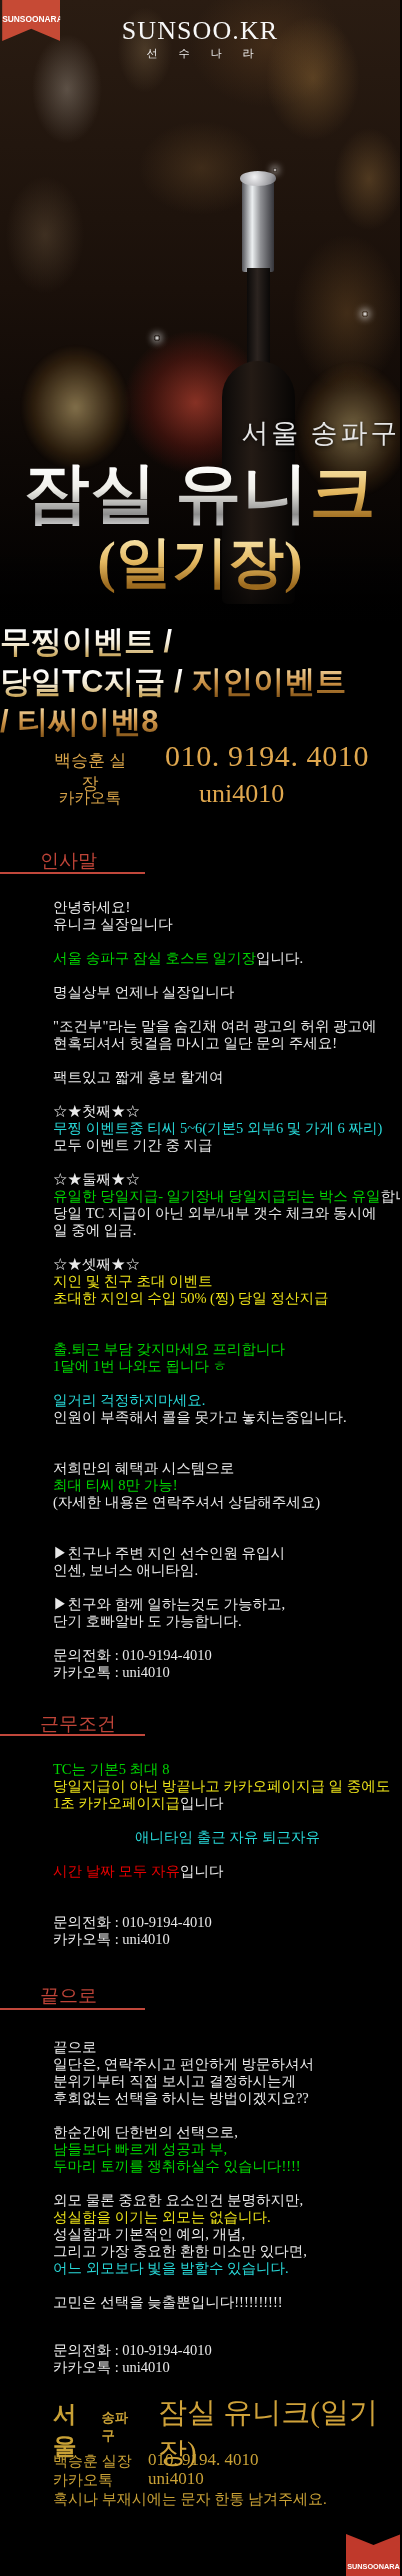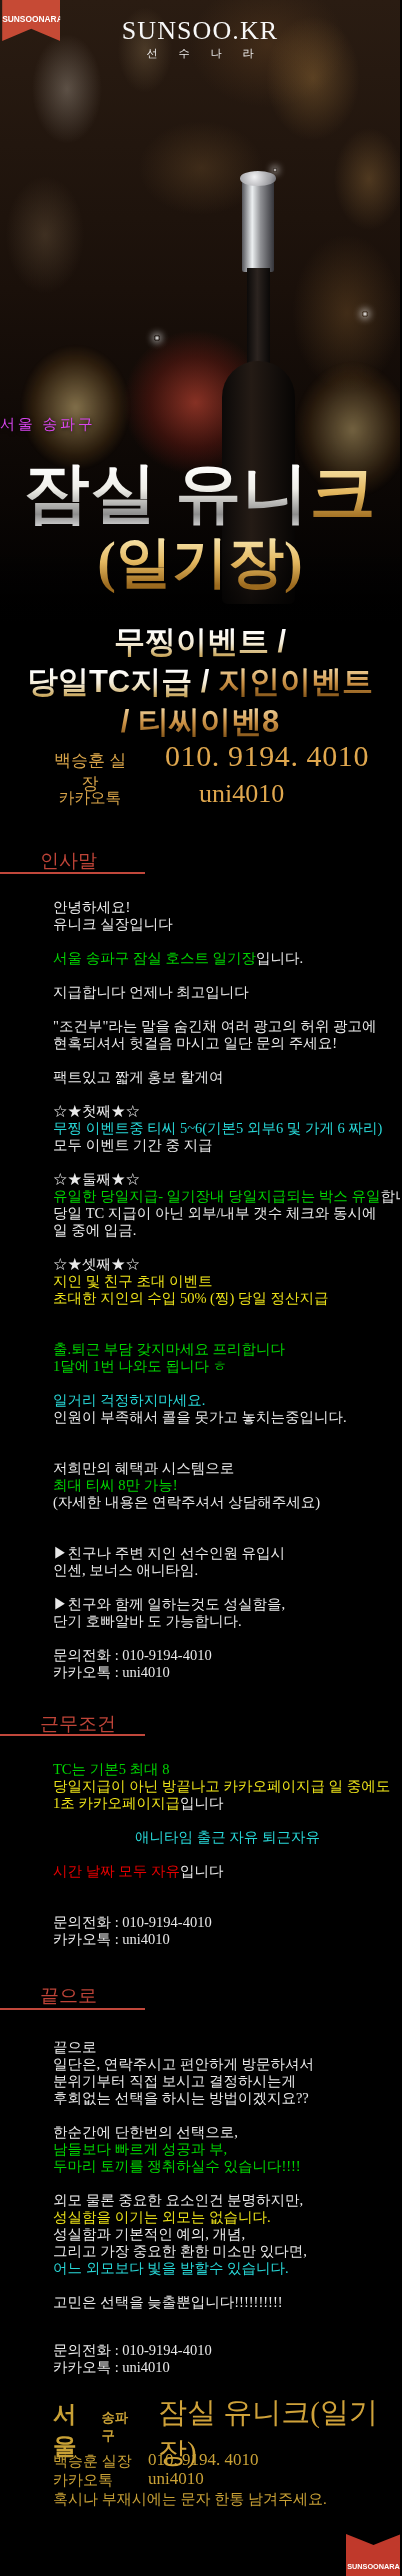--- a/index.html
+++ b/index.html
@@ -47,31 +47,31 @@
     clip-path:polygon(0 0,100% 0,100% 100%,50% 70%,0 100%);}
   .ribbon-bottom{left:346px;top:2534px;width:55px;height:42px;background:#c0392b;font-size:7.3px;
     clip-path:polygon(0 0,50% 26%,100% 0,100% 100%,0 100%);
     display:flex;align-items:flex-end;justify-content:center;padding-bottom:5px;}
 
   
   .site-title{position:absolute;top:15.6px;left:0;width:100%;text-align:center;
     font-size:26px;letter-spacing:1.1px;color:#f8f8f8;}
   .site-sub{position:absolute;top:46px;left:0;width:100%;text-align:center;
     font-size:11.2px;letter-spacing:9px;text-indent:9px;color:#f0f0f0;}
-  .hero-region{position:absolute;top:415px;left:0;width:100%;text-align:left;
-    font-size:15px;letter-spacing:2.8px;color:#d946ef;text-shadow:0 1.1px 4.5px rgba(0,0,0,.85);}
+  .hero-region{position:absolute;top:415px;left:0;width:100%;text-align:right;
+    font-size:27px;letter-spacing:2.8px;color:#e5e5e5;text-shadow:0 1.1px 4.5px rgba(0,0,0,.85);}
   .hero-title{position:absolute;top:457px;left:0;width:100%;text-align:center;
     font-size:66px;font-weight:bold;letter-spacing:1.1px;line-height:1.08;}
   .hero-paren{position:absolute;top:532px;left:0;width:100%;text-align:center;
     font-size:56px;font-weight:bold;line-height:1.1;}
   .grad-silver{background:linear-gradient(180deg,#ffffff 10%,#efeee8 45%,#8d8d8d 80%,#d2d2d2 97%);
     -webkit-background-clip:text;background-clip:text;color:transparent;}
   .grad-gold{background:linear-gradient(180deg,#f8e7b0 8%,#e3b75f 50%,#9c6a1e 88%);
     -webkit-background-clip:text;background-clip:text;color:transparent;}
-  .promo{position:absolute;top:622px;left:0;width:100%;text-align:center;
+  .promo{position:absolute;top:622px;left:0;width:100%;
     font-family:"Liberation Sans",sans-serif;font-weight:bold;font-size:31px;line-height:40px;}
   .grad-white{background:linear-gradient(180deg,#ffffff 18%,#f4ecd8 55%,#c8a55a 92%);
     -webkit-background-clip:text;background-clip:text;color:transparent;}
   .grad-bronze{background:linear-gradient(180deg,#f3d8a4 8%,#c98f43 55%,#8a5a1c 92%);
     -webkit-background-clip:text;background-clip:text;color:transparent;}
 
   .abs{position:absolute;}
   .hc-manager{left:48px;top:749px;width:84px;text-align:center;font-size:17px;color:#d8a449;}
   .hc-phone{left:165px;top:739px;font-size:30px;color:#dfa74e;letter-spacing:0.6px;}
   .hc-kakao-label{left:48px;top:788px;width:84px;text-align:center;font-size:15.6px;color:#d8a449;}
@@ -141,21 +141,21 @@
   <div class="sec-line" style="top:872px;"></div>
   <div class="sec-body" style="top:899px;">
       <div>
         <div class="line"><span class="t-w">안녕하세요!</span></div>
         <div class="line"><span class="t-w">유니크 실장입니다</span></div>
       </div>
       <div style="margin-top: 17px;">
         <div class="line"><span class="t-g">서울 송파구 잠실 호스트 일기장</span><span class="t-w">입니다.</span></div>
       </div>
       <div style="margin-top: 17px;">
-        <div class="line"><span class="t-w">지급합니다 언제나 최고입니다</span></div>
+        <div class="line"><span class="t-w">명실상부 언제나 실장입니다</span></div>
       </div>
       <div style="margin-top: 17px;">
         <div class="line"><span class="t-w">"조건부"라는 말을 숨긴채 여러 광고의 허위 광고에</span></div>
         <div class="line"><span class="t-w">현혹되셔서 헛걸음 마시고 일단 문의 주세요!</span></div>
       </div>
       <div style="margin-top: 17px;">
         <div class="line"><span class="t-w">팩트있고 짧게 홍보 할게여</span></div>
       </div>
       <div style="margin-top: 17px;">
         <div class="line"><span class="t-w">☆★첫째★☆</span></div>
@@ -184,21 +184,21 @@
       <div style="margin-top: 34px;">
         <div class="line"><span class="t-w">저희만의 혜택과 시스템으로</span></div>
         <div class="line"><span class="t-g">최대 티씨 8만 가능!</span></div>
         <div class="line"><span class="t-w">(자세한 내용은 연락주셔서 상담해주세요)</span></div>
       </div>
       <div style="margin-top: 34px;">
         <div class="line"><span class="t-w">▶친구나 주변 지인 선수인원 유입시</span></div>
         <div class="line"><span class="t-w">인센, 보너스 애니타임.</span></div>
       </div>
       <div style="margin-top: 17px;">
-        <div class="line"><span class="t-w">▶친구와 함께 일하는것도 성실함을,</span></div>
+        <div class="line"><span class="t-w">▶친구와 함께 일하는것도 가능하고,</span></div>
         <div class="line"><span class="t-w">단기 호빠알바 도 가능합니다.</span></div>
       </div>
       <div style="margin-top: 17px;">
         <div class="line"><span class="t-w">문의전화 : 010-9194-4010</span></div>
         <div class="line"><span class="t-w">카카오톡 : uni4010</span></div>
       </div>
     </div>
 
   <div class="sec-head" style="top:1711px;">근무조건</div>
   <div class="sec-line" style="top:1734px;"></div>

